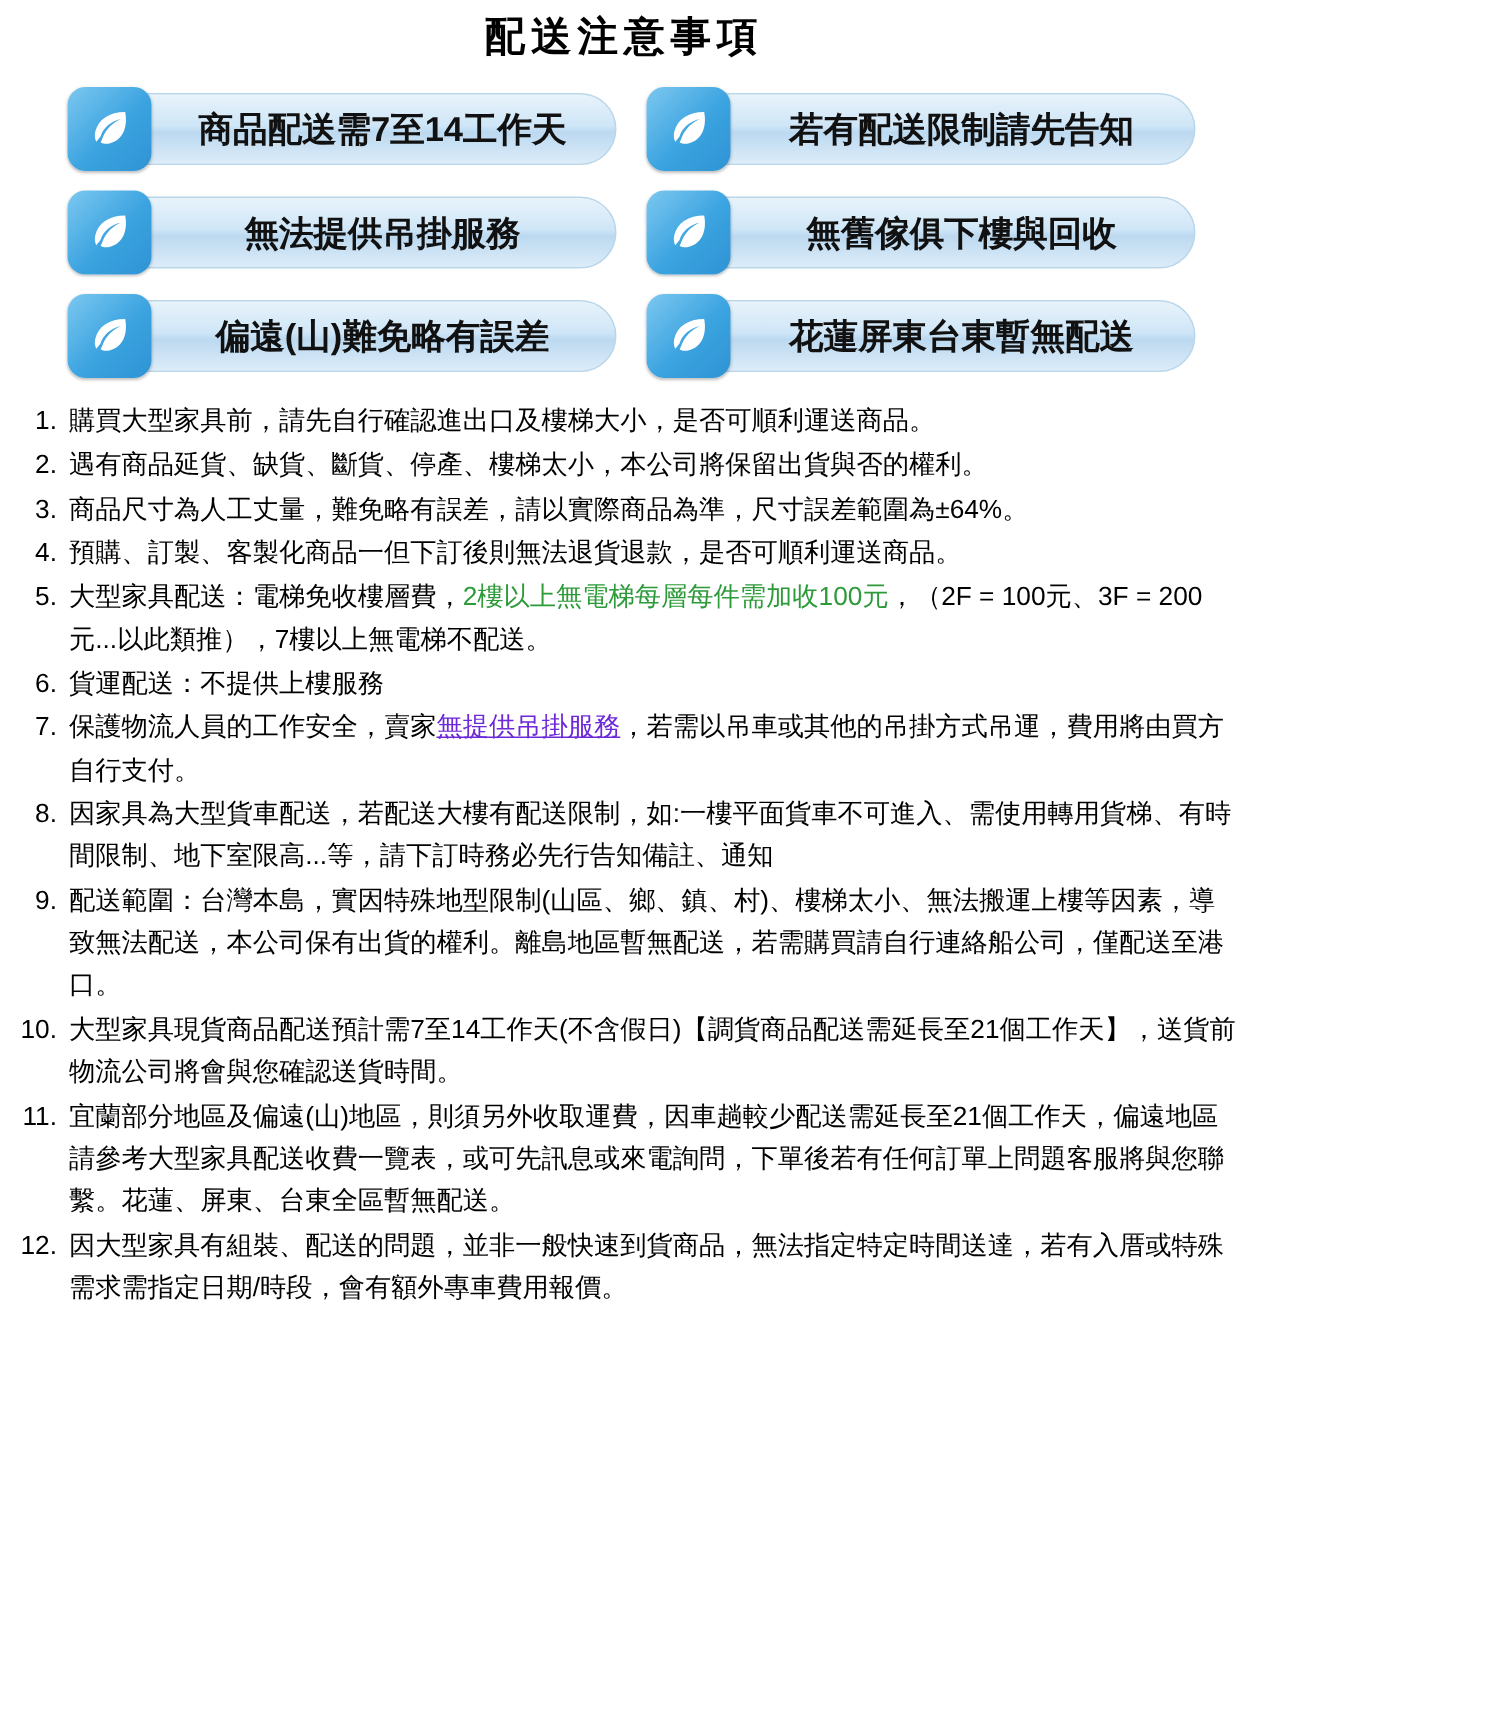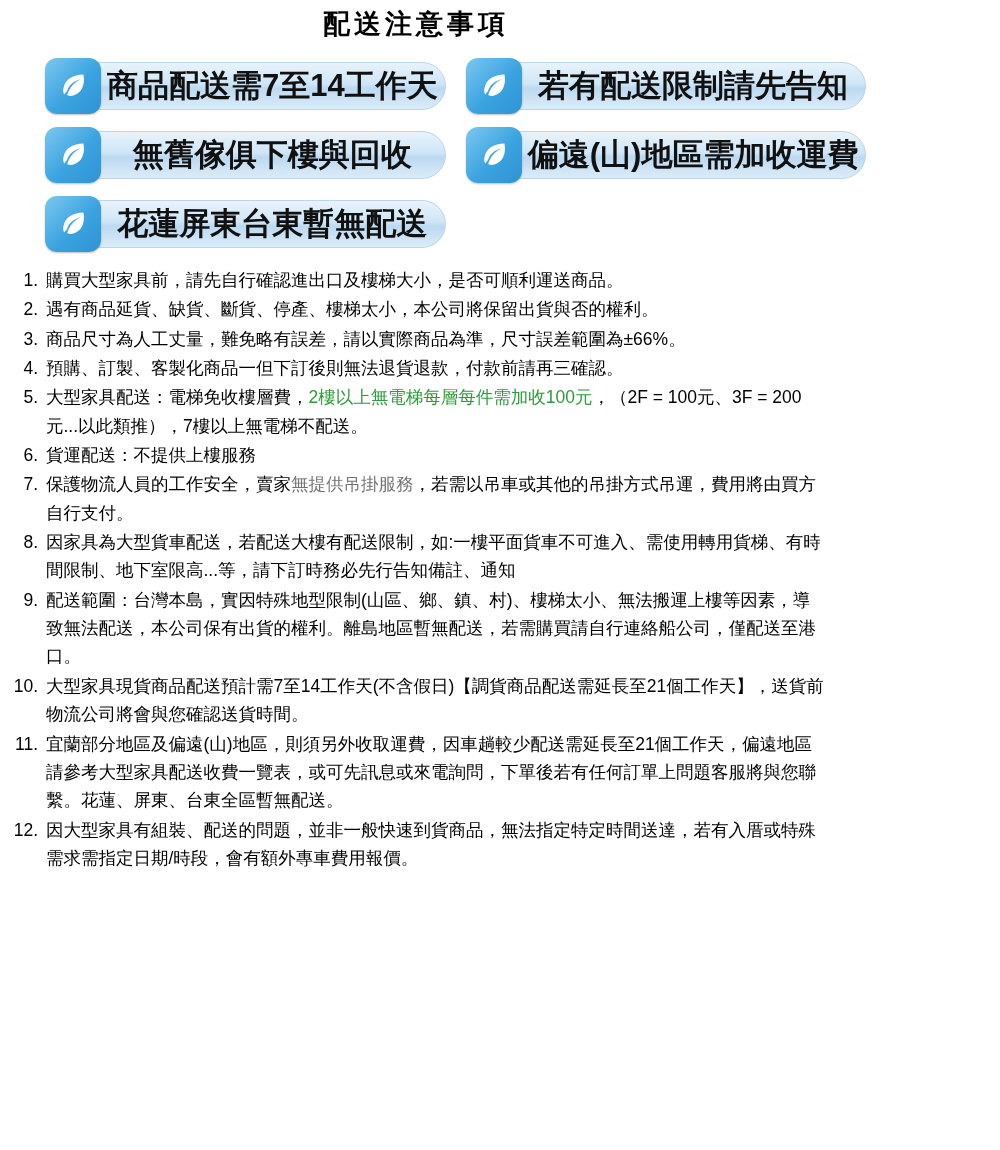--- a/index.html
+++ b/index.html
@@ -74,21 +74,21 @@
     justify-content: center;
   }
   .badge-icon svg {
     width: 38px;
     height: 38px;
     display: block;
   }
   .badge-label {
     position: relative;
     z-index: 2;
-    font-size: 31px;
+    font-size: 23px;
     font-weight: bold;
     color: #111;
     flex: 1 1 auto;
     text-align: center;
     padding-right: 18px;
     padding-left: 6px;
     white-space: nowrap;
   }
   
   .notes {
@@ -108,21 +108,21 @@
   .notes > li::before {
     content: counter(item) ".";
     position: absolute;
     left: 0;
     top: 0;
     width: 32px;
     text-align: right;
     font-size: 17.5px;
   }
   .hl-green { color: #2e9b3a; }
-  .hl-red { color: #737373; }
+  .hl-red { color: #6d28d9; text-decoration: underline; }
 </style>
 </head>
 <body>
 
 <div class="page">
 
   <div class="title-bar">
     <span class="title-text">配送注意事項</span>
   </div>
 
@@ -139,53 +139,62 @@
       <div class="badge">
         <div class="badge-pill right"></div>
         <div class="badge-icon">
           <svg viewBox="0 0 40 40" aria-hidden="true">
             <path d="M31 8C20 8 12 13 10 22c-.6 2.6-.3 5 .7 6.9l3-3.6C15.6 19 21 14.6 28 13c-5.8 2.6-10.2 7-12.6 12.6l-1.6 3.9c1.8 1 4.2 1.2 6.6.5C29.5 27.5 33 18.5 31 8z" fill="#ffffff"></path>
           </svg>
         </div>
         <div class="badge-label">若有配送限制請先告知</div>
       </div>
       <div class="badge">
+        <div class="badge-pill"></div>
+        <div class="badge-icon">
+          <svg viewBox="0 0 40 40" aria-hidden="true">
+            <path d="M31 8C20 8 12 13 10 22c-.6 2.6-.3 5 .7 6.9l3-3.6C15.6 19 21 14.6 28 13c-5.8 2.6-10.2 7-12.6 12.6l-1.6 3.9c1.8 1 4.2 1.2 6.6.5C29.5 27.5 33 18.5 31 8z" fill="#ffffff"></path>
+          </svg>
+        </div>
+        <div class="badge-label">無法提供吊掛服務</div>
+      </div>
+      <div class="badge">
         <div class="badge-pill right"></div>
         <div class="badge-icon">
           <svg viewBox="0 0 40 40" aria-hidden="true">
             <path d="M31 8C20 8 12 13 10 22c-.6 2.6-.3 5 .7 6.9l3-3.6C15.6 19 21 14.6 28 13c-5.8 2.6-10.2 7-12.6 12.6l-1.6 3.9c1.8 1 4.2 1.2 6.6.5C29.5 27.5 33 18.5 31 8z" fill="#ffffff"></path>
           </svg>
         </div>
         <div class="badge-label">無舊傢俱下樓與回收</div>
       </div>
       <div class="badge">
         <div class="badge-pill"></div>
         <div class="badge-icon">
           <svg viewBox="0 0 40 40" aria-hidden="true">
             <path d="M31 8C20 8 12 13 10 22c-.6 2.6-.3 5 .7 6.9l3-3.6C15.6 19 21 14.6 28 13c-5.8 2.6-10.2 7-12.6 12.6l-1.6 3.9c1.8 1 4.2 1.2 6.6.5C29.5 27.5 33 18.5 31 8z" fill="#ffffff"></path>
           </svg>
         </div>
-        <div class="badge-label">偏遠(山)地區需加收運費</div>
+        <div class="badge-label">偏遠(山)難免略有誤差</div>
       </div>
       <div class="badge">
         <div class="badge-pill right"></div>
         <div class="badge-icon">
           <svg viewBox="0 0 40 40" aria-hidden="true">
             <path d="M31 8C20 8 12 13 10 22c-.6 2.6-.3 5 .7 6.9l3-3.6C15.6 19 21 14.6 28 13c-5.8 2.6-10.2 7-12.6 12.6l-1.6 3.9c1.8 1 4.2 1.2 6.6.5C29.5 27.5 33 18.5 31 8z" fill="#ffffff"></path>
           </svg>
         </div>
         <div class="badge-label">花蓮屏東台東暫無配送</div>
       </div>
     </div>
 
   <ol class="notes">
       <li><span>購買大型家具前，請先自行確認進出口及樓梯大小，是否可順利運送商品。</span></li>
       <li><span>遇有商品延貨、缺貨、斷貨、停產、樓梯太小，本公司將保留出貨與否的權利。</span></li>
-      <li><span>商品尺寸為人工丈量，難免略有誤差，請以實際商品為準，尺寸誤差範圍為±66%。</span></li>
-      <li><span>預購、訂製、客製化商品一但下訂後則無法退貨退款，付款前請再三確認。</span></li>
+      <li><span>商品尺寸為人工丈量，難免略有誤差，請以實際商品為準，尺寸誤差範圍為±64%。</span></li>
+      <li><span>預購、訂製、客製化商品一但下訂後則無法退貨退款，是否可順利運送商品。</span></li>
       <li><span>大型家具配送：電梯免收樓層費，</span><span class="hl-green">2樓以上無電梯每層每件需加收100元</span><span>，（2F = 100元、3F = 200元...以此類推），7樓以上無電梯不配送。</span></li>
       <li><span>貨運配送：不提供上樓服務</span></li>
       <li><span>保護物流人員的工作安全，賣家</span><span class="hl-red">無提供吊掛服務</span><span>，若需以吊車或其他的吊掛方式吊運，費用將由買方自行支付。</span></li>
       <li><span>因家具為大型貨車配送，若配送大樓有配送限制，如:一樓平面貨車不可進入、需使用轉用貨梯、有時間限制、地下室限高...等，請下訂時務必先行告知備註、通知</span></li>
       <li><span>配送範圍：台灣本島，實因特殊地型限制(山區、鄉、鎮、村)、樓梯太小、無法搬運上樓等因素，導致無法配送，本公司保有出貨的權利。離島地區暫無配送，若需購買請自行連絡船公司，僅配送至港口。</span></li>
       <li><span>大型家具現貨商品配送預計需7至14工作天(不含假日)【調貨商品配送需延長至21個工作天】，送貨前物流公司將會與您確認送貨時間。</span></li>
       <li><span>宜蘭部分地區及偏遠(山)地區，則須另外收取運費，因車趟較少配送需延長至21個工作天，偏遠地區請參考大型家具配送收費一覽表，或可先訊息或來電詢問，下單後若有任何訂單上問題客服將與您聯繫。花蓮、屏東、台東全區暫無配送。</span></li>
       <li><span>因大型家具有組裝、配送的問題，並非一般快速到貨商品，無法指定特定時間送達，若有入厝或特殊需求需指定日期/時段，會有額外專車費用報價。</span></li>
     </ol>
 

